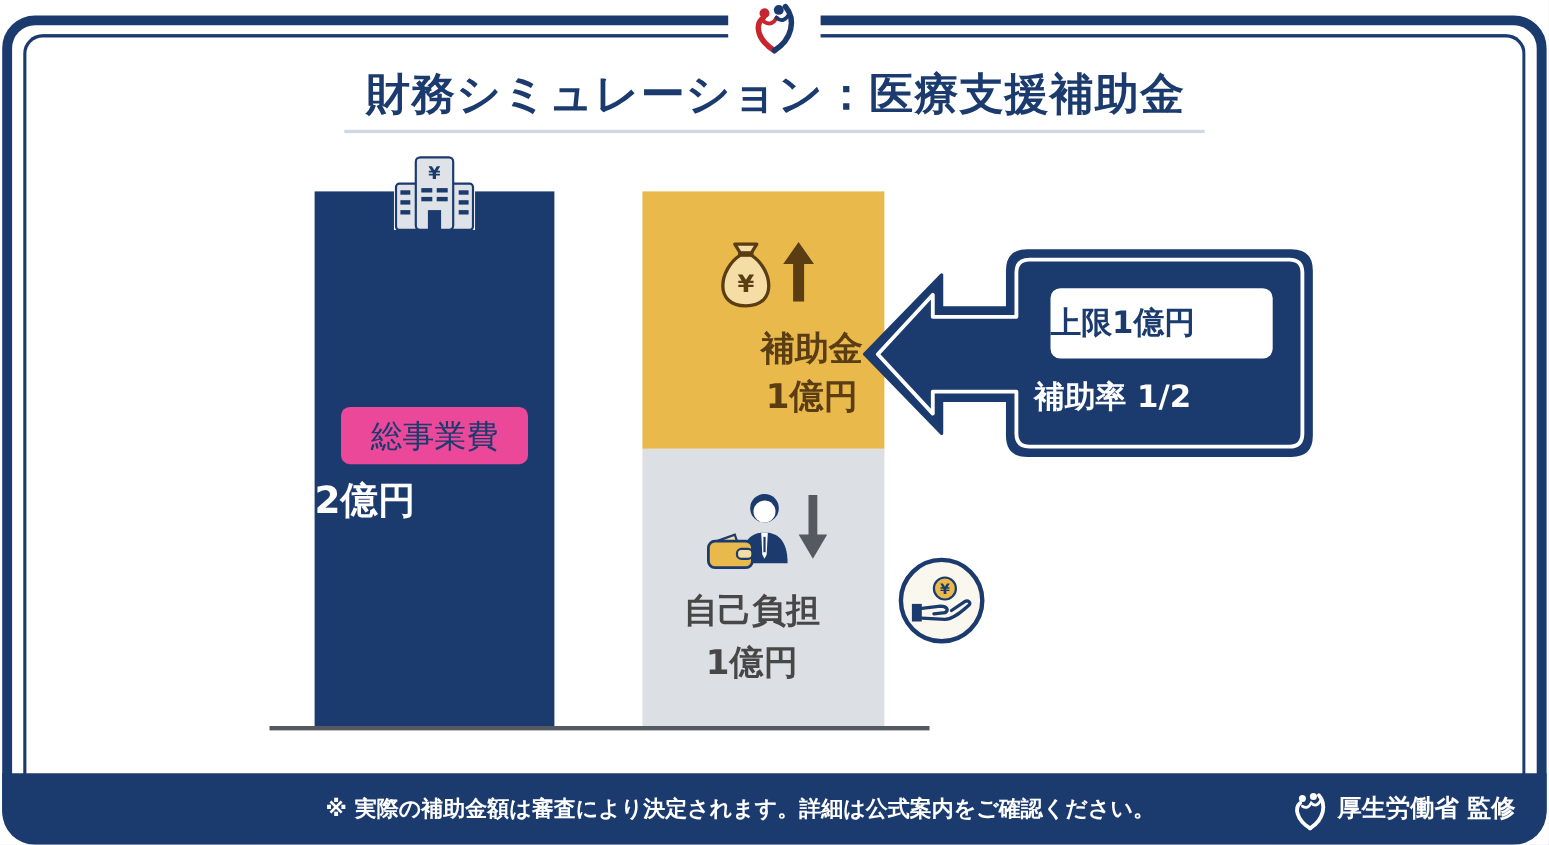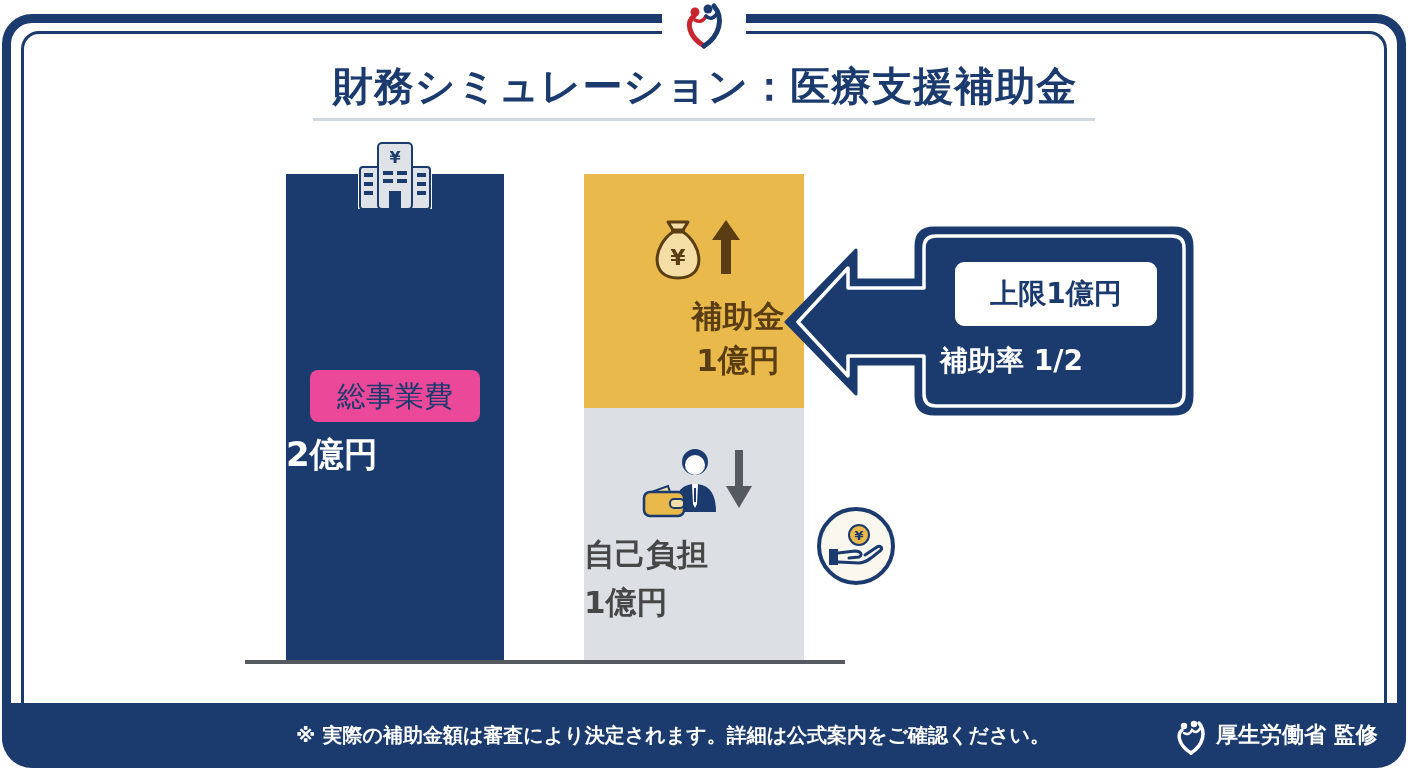--- a/index.html
+++ b/index.html
@@ -51,35 +51,35 @@
   }
   .moneybag-icon { position: absolute; left: 646px; top: 208px; width: 100px; height: 74px; }
   .subsidy-label, .subsidy-value {
     position: absolute; left: 584px; width: 220px; text-align: center;
     color: #5a3d12; font-weight: bold; font-size: 31px; margin-left: 44px;
   }
   .subsidy-label { top: 296px; }
   .subsidy-value { top: 340px; }
   .person-icon { position: absolute; left: 640px; top: 446px; width: 116px; height: 76px; }
   .self-label, .self-value {
-    position: absolute; left: 584px; width: 199px; 
+    position: absolute; left: 584px; width: 199px; text-align: center;
     color: #474747; font-weight: bold; font-size: 31px;
   }
   .self-label { top: 534px; }
   .self-value { top: 582px; }
 
   .baseline { position: absolute; left: 245px; top: 660px; width: 600px; height: 4px; background: #555a60; }
 
   .hand-coin-icon { position: absolute; left: 815px; top: 505px; width: 82px; height: 82px; }
 
   .callout { position: absolute; left: 784px; top: 226px; width: 410px; height: 190px; }
   .cap-chip {
     position: absolute; left: 955px; top: 262px; width: 202px; height: 64px;
     background: #fff; border-radius: 9px; color: #1b3a6e; font-weight: bold; font-size: 28px;
-    text-align: center; line-height: 64px;
+    line-height: 64px;
   }
   .rate-text {
     position: absolute; left: 940px; top: 342px; width: 232px; text-align: left;
     color: #fff; font-weight: bold; font-size: 28px;
   }
 
   .footer {
     position: absolute; left: 2px; top: 703px; width: 1404px; height: 65px;
     background: #1b3a6e; border-bottom-left-radius: 30px; border-bottom-right-radius: 30px;
   }

